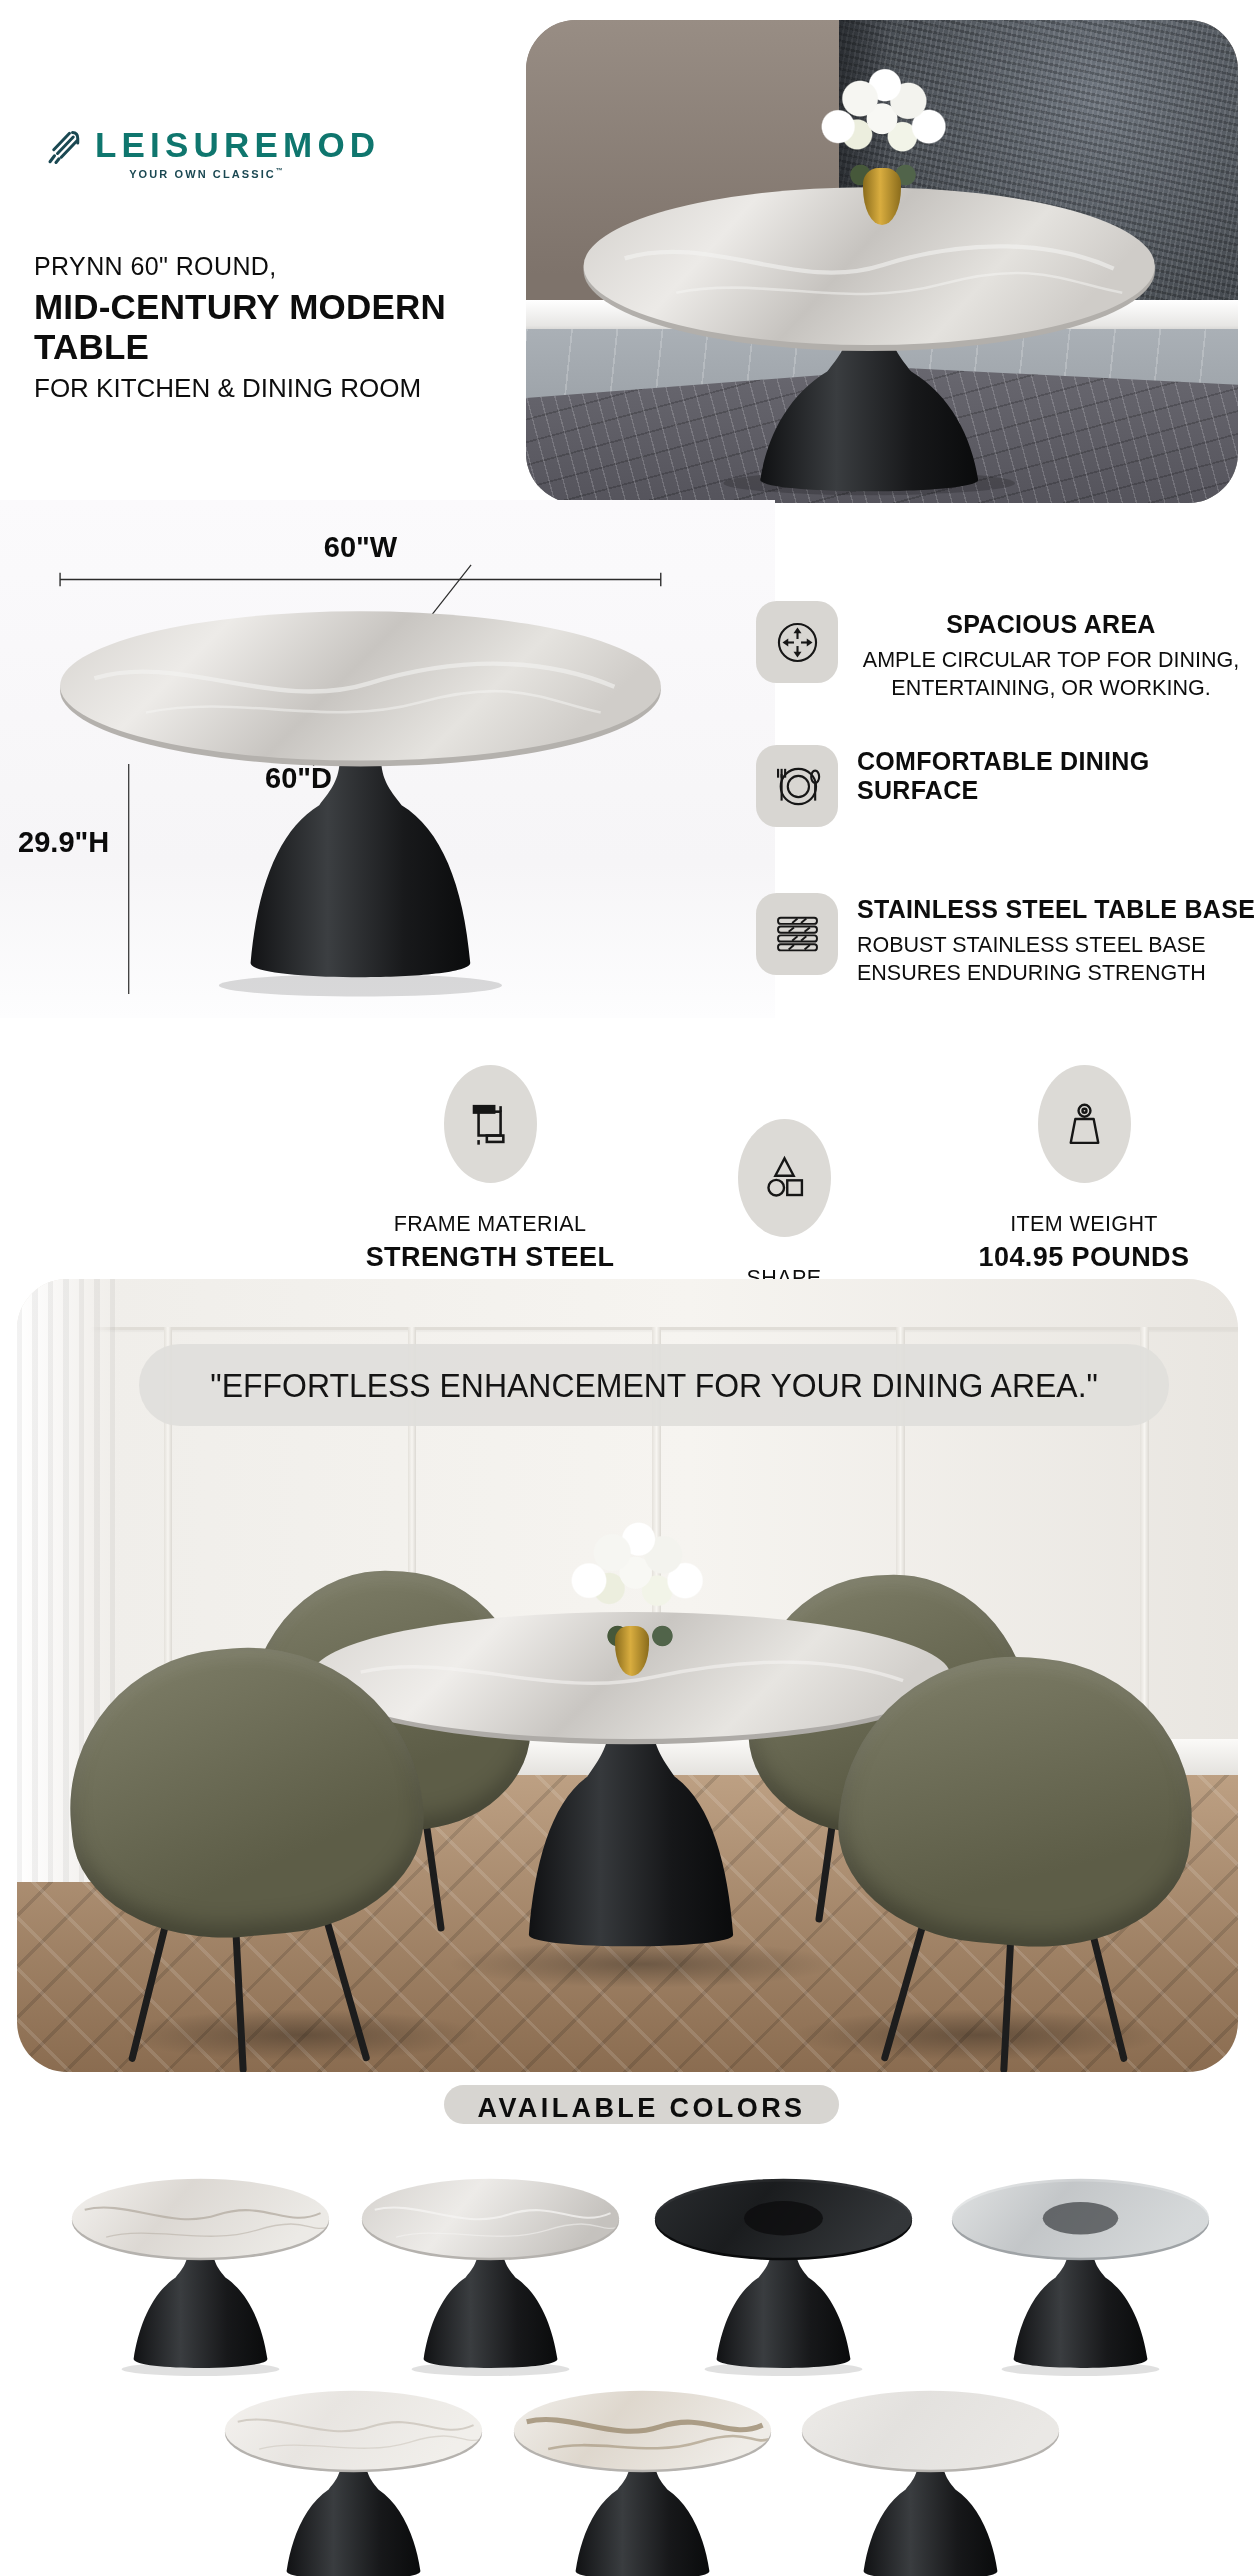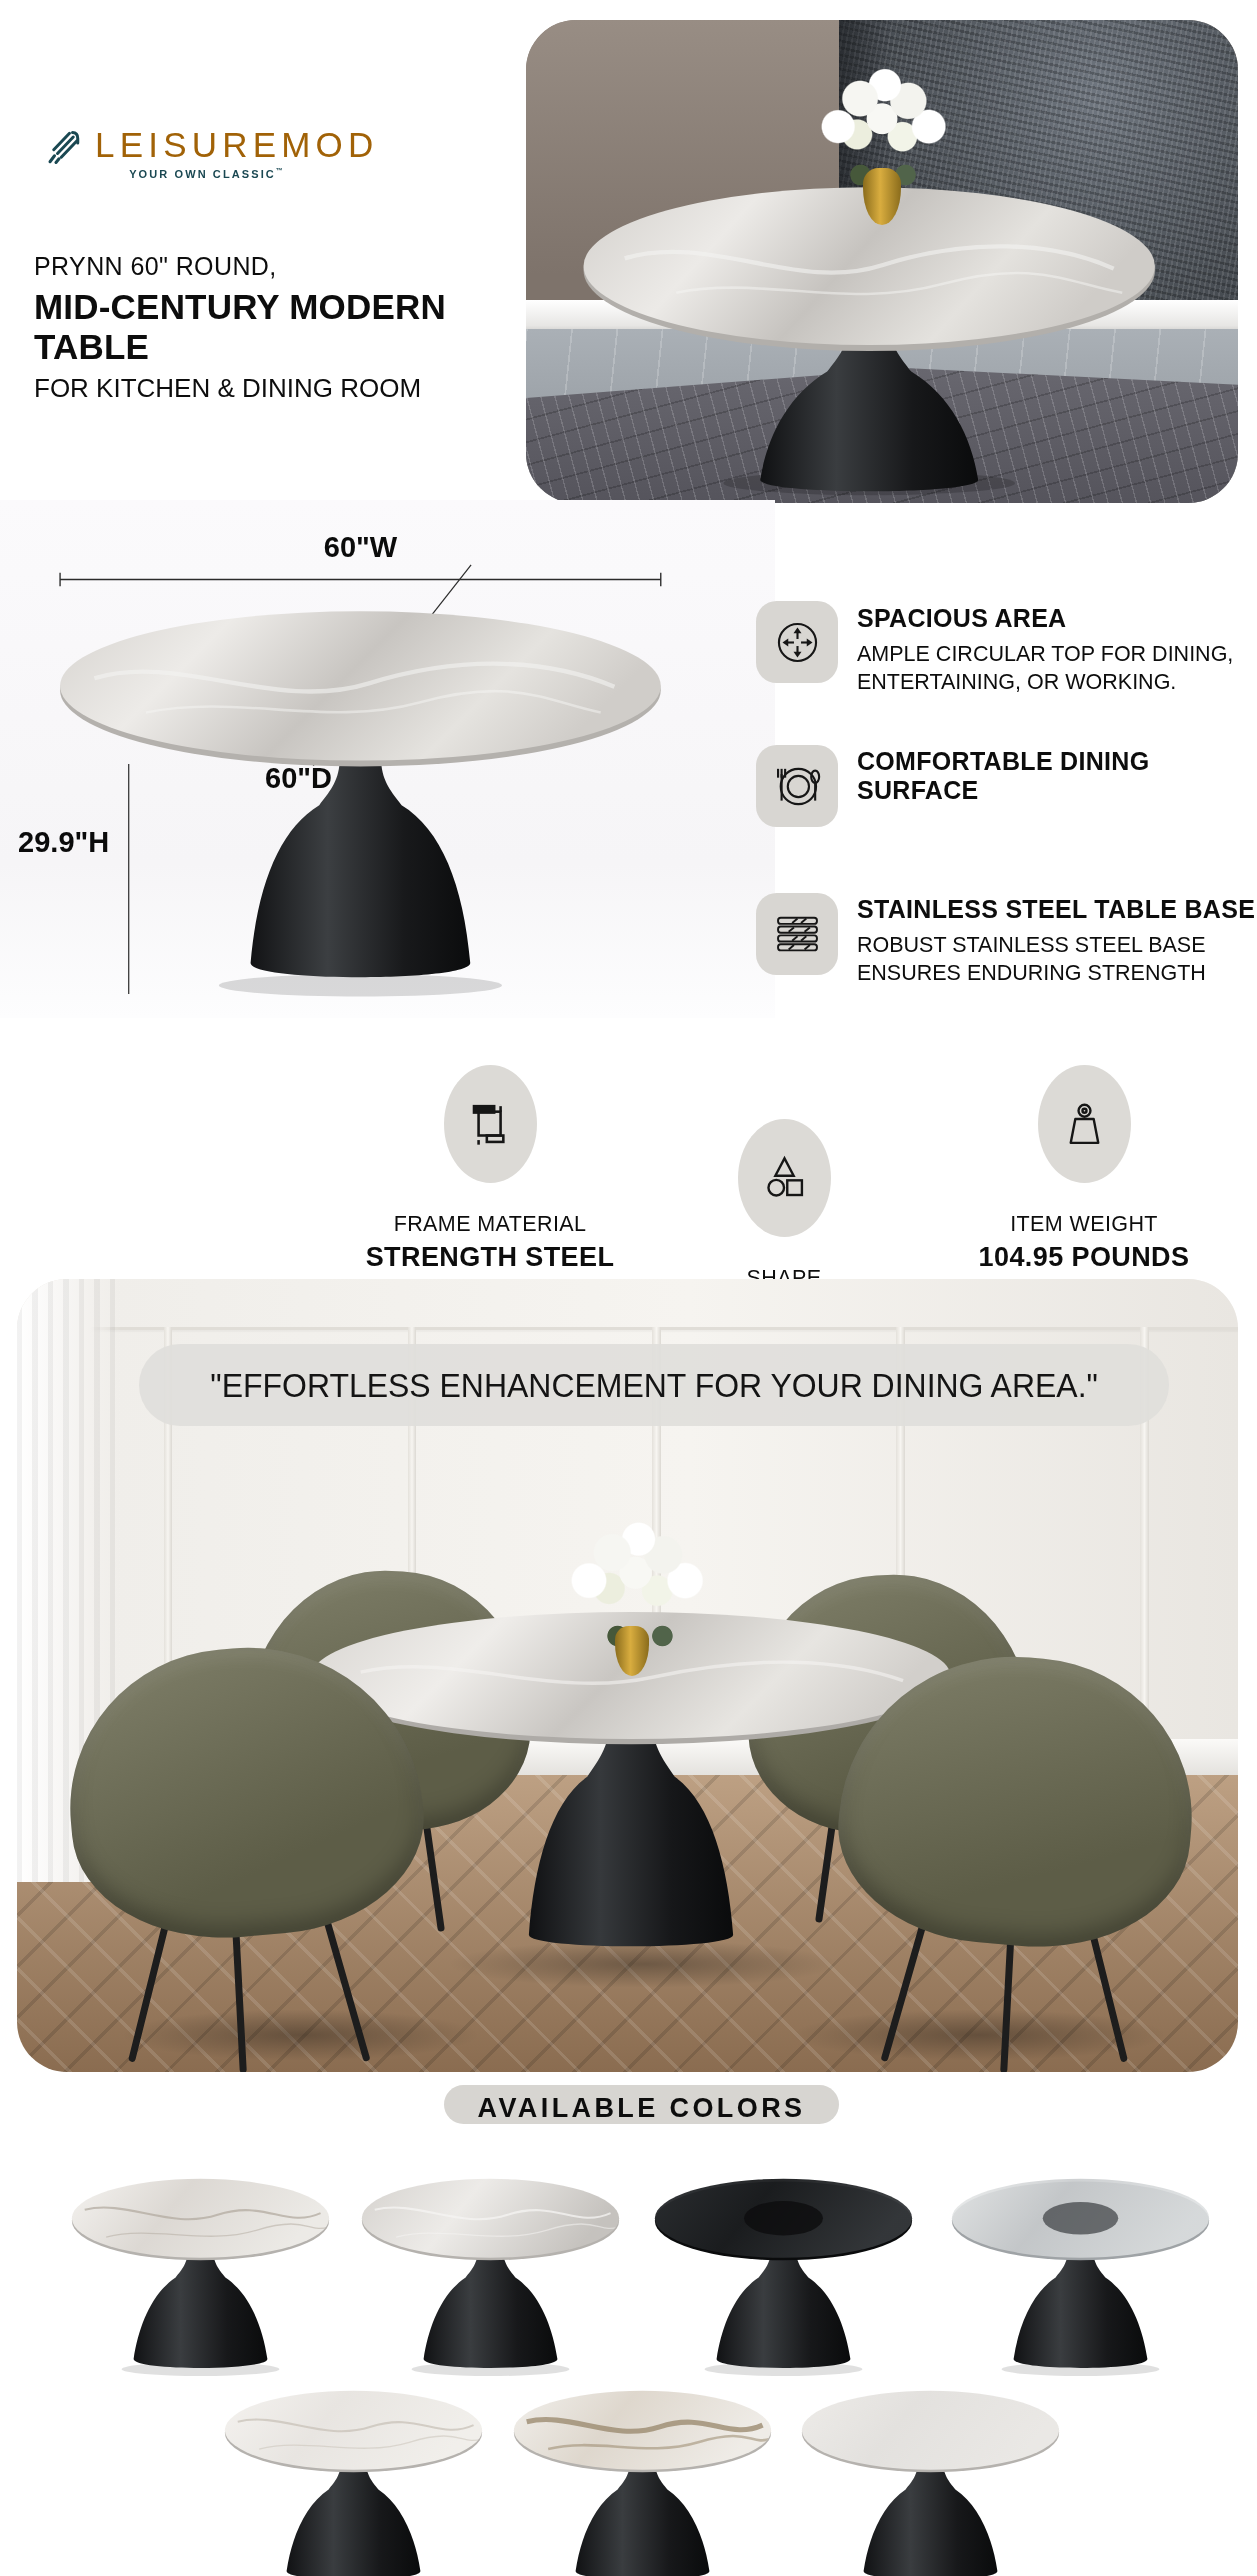--- a/index.html
+++ b/index.html
@@ -1,21 +1,21 @@
 <!DOCTYPE html>
 <html style="font-size:13.7px"><head>
 <meta charset="utf-8">
 <style>
   html,body{margin:0;padding:0;background:#ffffff;}
   body{font-family:"Liberation Sans", sans-serif; color:#0d0d0d;}
   .canvas{position:relative;width:1257px;height:2576px;background:#ffffff;overflow:hidden;margin:0 auto;}
   .abs{position:absolute;}
 
   
-  .logo-word{font-size:35px;font-weight:400;letter-spacing:5.2px;color:#a16207;}
+  .logo-word{font-size:35px;font-weight:700;letter-spacing:5.2px;color:#0f766e;}
   .logo-tag{font-size:11px;font-weight:600;letter-spacing:2.1px;color:#1a4852;text-align:center;}
   .logo-tag sup{font-size:6.9px;}
   .title-line1{font-size:25px;font-weight:400;letter-spacing:0.4px;}
   .title-line2{font-size:35px;font-weight:800;letter-spacing:0.2px;margin-top:6px;}
   .title-line3{font-size:26px;font-weight:400;margin-top:6px;}
 
   
   .hero{left:526px;top:20px;width:712px;height:483px;border-radius:50px;overflow:hidden;background:#8d8178;}
   .hero .wall-tan{left:0;top:0;width:46%;height:62%;background:linear-gradient(180deg,#988d84,#7e736b 85%);}
   .hero .wall-stone{left:44%;top:0;width:56%;height:63%;
@@ -201,21 +201,21 @@
         <line x1="30" y1="26" x2="30" y2="18"></line>
           <path d="M25.5 19.5 L30 13 L34.5 19.5 Z" fill="#161616" stroke="none"></path>
         <line x1="30" y1="34" x2="30" y2="42"></line>
           <path d="M25.5 40.5 L30 47 L34.5 40.5 Z" fill="#161616" stroke="none"></path>
         <line x1="26" y1="30" x2="18" y2="30"></line>
           <path d="M19.5 25.5 L13 30 L19.5 34.5 Z" fill="#161616" stroke="none"></path>
         <line x1="34" y1="30" x2="42" y2="30"></line>
           <path d="M40.5 25.5 L47 30 L40.5 34.5 Z" fill="#161616" stroke="none"></path>
       </svg>
     </div>
-    <div class="abs" style="left:101px;top:3px;">
+    <div class="abs" style="left:101px;top:9px;text-align:center;">
       <div class="feature-title">SPACIOUS AREA</div>
       <div class="feature-desc">AMPLE CIRCULAR TOP FOR DINING, ENTERTAINING, OR WORKING.</div>
     </div>
   </div>
 
   <div class="abs" style="left:756px;top:745px;width:501px;height:172px;">
     <div class="abs feature-tile" style="left:0;top:0;">
       <svg width="53" height="53" viewBox="0 0 60 60" fill="none" stroke="#161616" stroke-width="2.4">
         <circle cx="31" cy="30" r="20"></circle>
         <circle cx="31" cy="30" r="12"></circle>

